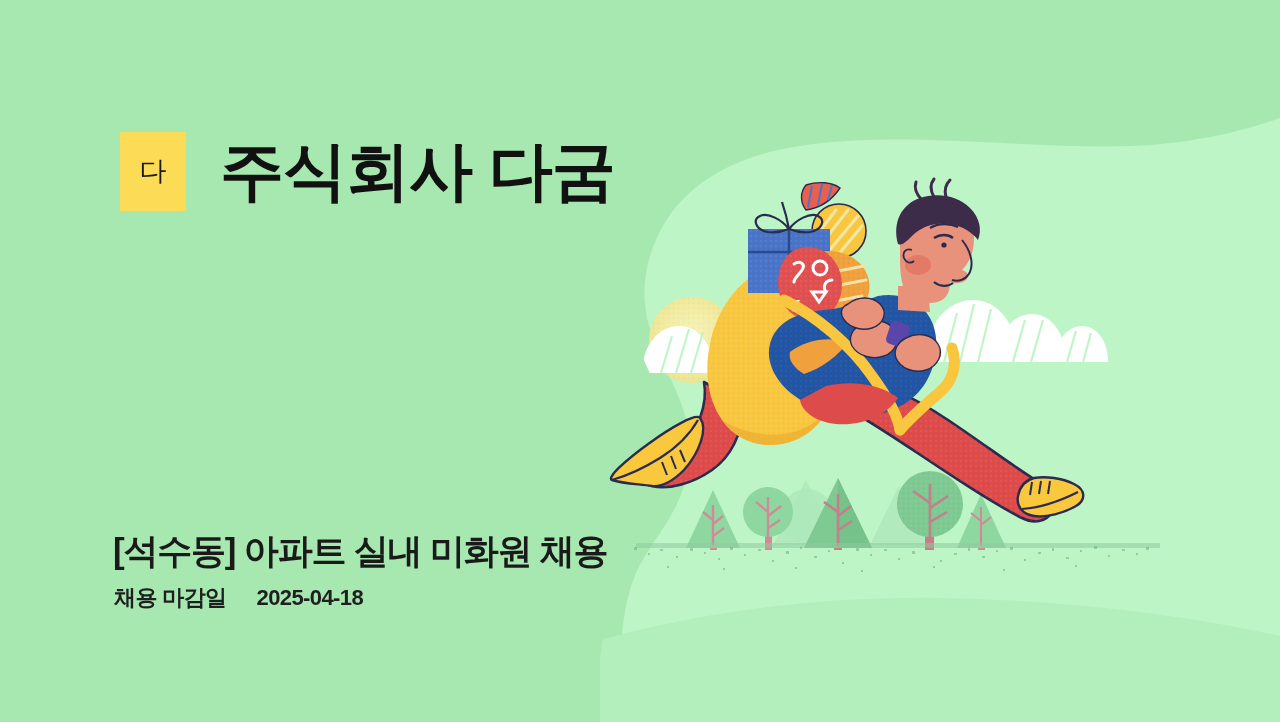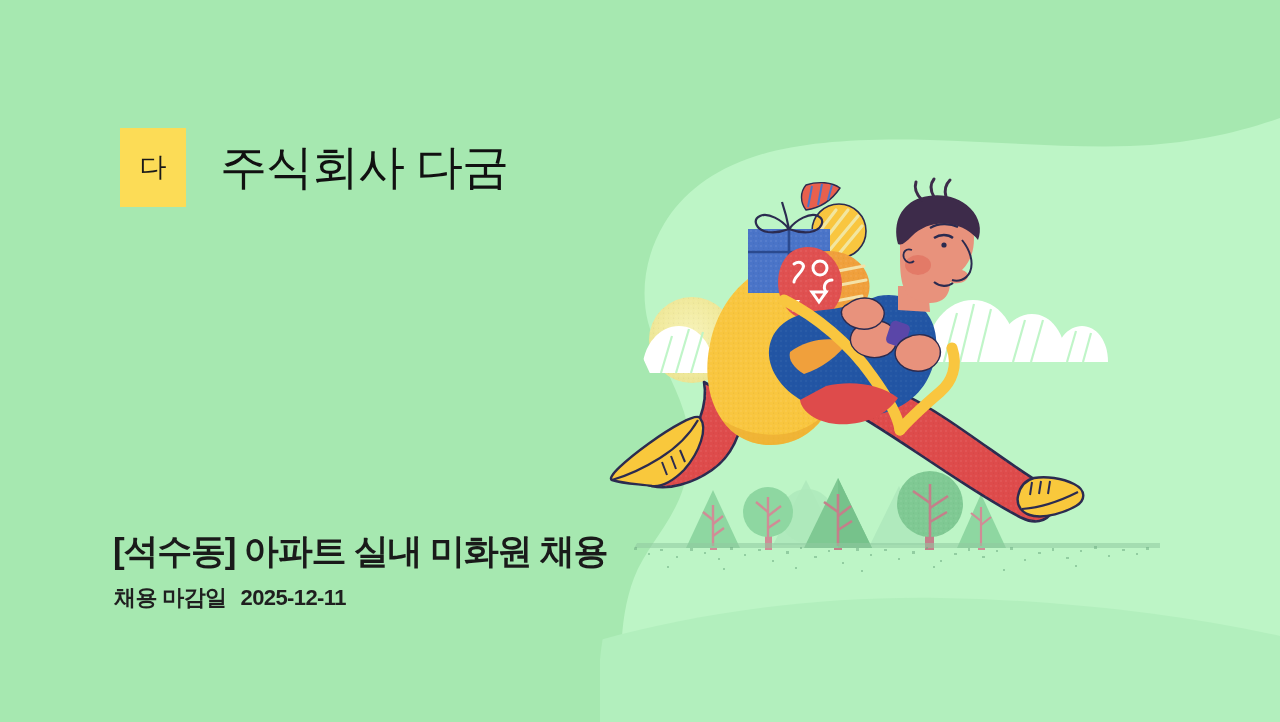--- a/index.html
+++ b/index.html
@@ -42,22 +42,22 @@
     display: flex;
     align-items: center;
     justify-content: center;
     font-size: 27px;
     font-weight: 400;
     color: #191919;
     line-height: 1;
     letter-spacing: 0px;
   }
   .company-name {
-    font-size: 47px;
-    font-weight: 400;
+    font-size: 64px;
+    font-weight: 700;
     color: #111111;
     letter-spacing: -1px;
     white-space: nowrap;
   }
   .job-title {
     position: absolute;
     left: 113px;
     top: 528px;
     font-size: 35px;
     font-weight: 700;
@@ -68,21 +68,21 @@
   .deadline-row {
     position: absolute;
     left: 114px;
     top: 583px;
     font-size: 22px;
     font-weight: 700;
     color: #1f1f1f;
     letter-spacing: -0.6px;
     white-space: nowrap;
   }
-  .deadline-row .dl-label { margin-right: 14px; }
+  .deadline-row .dl-label { margin-right: 30px; }
 </style>
 </head>
 <body>
 
 <div id="card">
 
   <svg id="art-layer" viewBox="0 0 1280 722" xmlns="http://www.w3.org/2000/svg">
     <defs>
       <clipPath id="blobClip">
         <path d="M1280,120 L1280,722 L1280,722 L600,722
@@ -474,17 +474,17 @@
   <div id="text-layer">
 
     <div class="company-row">
       <div class="company-badge">다</div>
       <div class="company-name">주식회사 다굼</div>
     </div>
 
     <div class="job-title">[석수동] 아파트 실내 미화원 채용</div>
 
     <div class="deadline-row">
-      <span class="dl-label">채용 마감일</span><span class="dl-date">2025-12-11</span>
+      <span class="dl-label">채용 마감일</span><span class="dl-date">2025-04-18</span>
     </div>
 
   </div>
 </div>
 
 </body></html>

